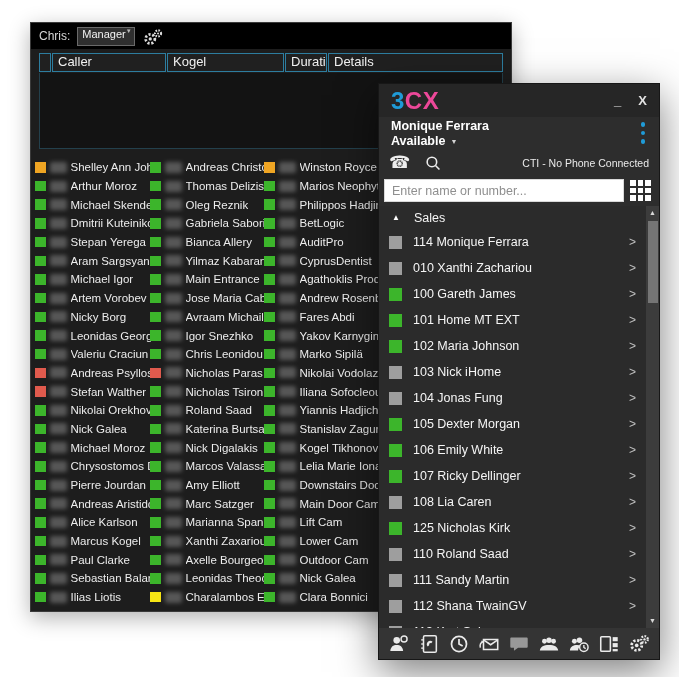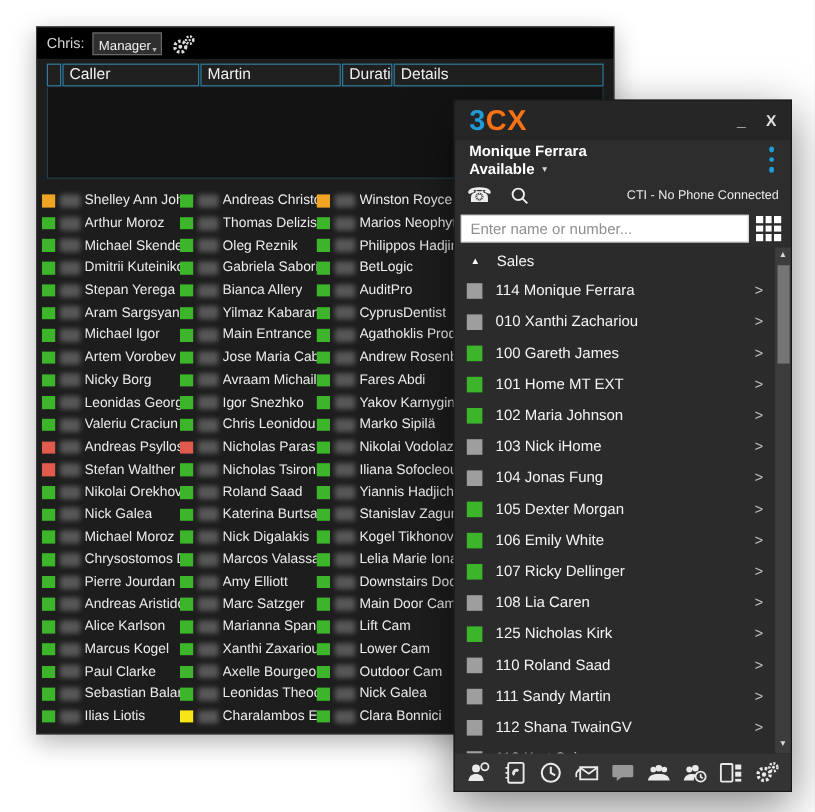--- a/index.html
+++ b/index.html
@@ -6,21 +6,21 @@
   html,body { width:679px; height:677px; background:#ffffff; overflow:hidden;
               font-family:"Liberation Sans","DejaVu Sans",sans-serif; }
 
   
   .mgr { position:absolute; left:30px; top:22px; width:482px; height:590px;
          background:#1d1d1d; border:1px solid #3a3a3a; box-shadow:0 6px 20px rgba(0,0,0,.30); }
   .mgr-topbar { position:absolute; left:0; top:0; right:0; height:26px; background:#000;
                 display:flex; align-items:center; padding-left:8px; gap:7px; }
   .view-label { color:#d6d6d6; font-size:12px; }
   .view-dd { width:58px; height:19px; background:#2f2f2f; border:1px solid #6a6a6a;
-             display:flex; align-items:flex-end; padding:0 4px; }
+             display:flex; align-items:flex-start; padding:0 4px; }
   .view-dd .dd-val { color:#f2f2f2; font-size:11px; flex:1; }
   .view-dd .dd-caret { color:#b8b8b8; font-size:6px; }
   .gears { width:22px; height:18px; }
 
   .mgr-header { position:absolute; left:8px; top:30px; right:8px; height:19px; display:flex; gap:1px; }
   .hcell { background:#202020; border:1px solid #2d7d9f; color:#f0f0f0; font-size:13px;
            line-height:16px; padding-left:5px; overflow:hidden; }
   .hc0 { width:12px; } .hc1 { width:114px; } .hc2 { width:117px; } .hc3 { width:42px; } .hc4 { flex:1; }
 
   .mgr-body { position:absolute; left:8px; top:50px; right:8px; height:76px;
@@ -37,21 +37,21 @@
             filter:blur(2px); opacity:.85; }
   .c-name { color:#ececec; font-size:11.5px; white-space:nowrap; overflow:hidden; }
 
   
   .cx { position:absolute; left:378px; top:83px; width:282px; height:577px; z-index:5;
         background:#2d2d2d; border:1px solid #171717;
         box-shadow:0 12px 38px rgba(0,0,0,.50); }
   .cx-titlebar { position:absolute; left:0; top:0; right:0; height:33px; background:#262626;
                  display:flex; align-items:center; padding:0 12px; }
   .cx-logo { font-size:24px; font-weight:700; letter-spacing:.5px; line-height:30px; }
-  .logo-3 { color:#1f9bd7; } .logo-cx { color:#f97316;margin-top:44px; }
+  .logo-3 { color:#1f9bd7; } .logo-cx { color:#ec4899;margin-top:44px; }
   .win-btns { margin-left:auto; display:flex; gap:17px; align-items:center; }
   .win-btn { color:#e2e2e2; font-size:13px; font-weight:700; cursor:default; }
 
   .cx-user { position:absolute; left:12px; top:35px; }
   .cx-user .uname { color:#ffffff; font-size:12.5px; font-weight:700; line-height:15px; }
   .cx-status-line { display:flex; align-items:center; gap:5px; cursor:default; }
   .cx-status-line .ustatus { color:#ffffff; font-size:12.5px; font-weight:700; line-height:15px; }
   .cx-status-line .s-caret { color:#d4d4d4; font-size:7px; }
   .dots-menu { position:absolute; right:14px; top:38px; display:flex; flex-direction:column; gap:4px; }
   .dot { width:4.5px; height:4.5px; border-radius:50%; background:#1f9bd7; }
@@ -110,21 +110,21 @@
         <circle cx="9" cy="13" r="1.8" fill="#dcdcdc"></circle>
         <circle cx="17.5" cy="7" r="3.3" fill="none" stroke="#dcdcdc" stroke-width="2.3" stroke-dasharray="1.7 1.4"></circle>
         <circle cx="17.5" cy="7" r="1.1" fill="#dcdcdc"></circle>
       </svg>
     </span>
   </div>
 
   <div class="mgr-header">
     <div class="hcell hc0"></div>
     <div class="hcell hc1">Caller</div>
-    <div class="hcell hc2">Martin</div>
+    <div class="hcell hc2">Kogel</div>
     <div class="hcell hc3">Duration</div>
     <div class="hcell hc4">Details</div>
   </div>
 
   <div class="mgr-body"></div>
 
   <div class="contacts">
     <div class="contact-col col-0">
   <div class="c-row">
     <span class="c-status" style="background: rgb(239, 165, 35);"></span>

